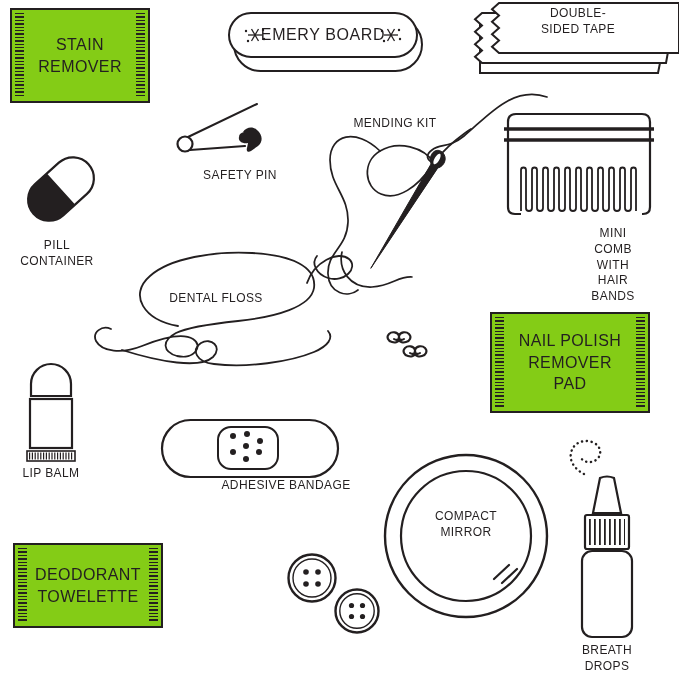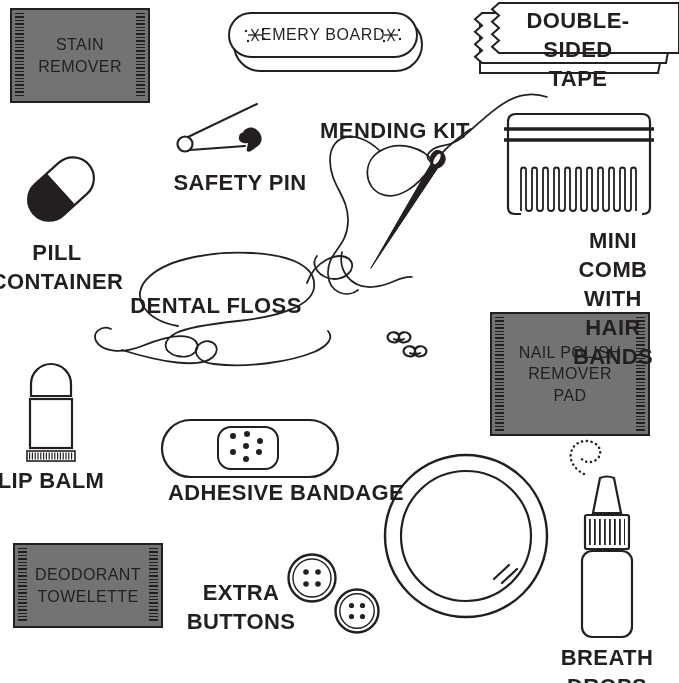--- a/index.html
+++ b/index.html
@@ -1,24 +1,24 @@
 <!DOCTYPE html>
 <html><head>
 <meta charset="utf-8">
 <style>
   html,body{margin:0;padding:0;background:#ffffff;}
   body{width:679px;height:683px;position:relative;overflow:hidden;
        font-family:"Liberation Sans",sans-serif;color:#231f20;}
   .stage{position:absolute;inset:0;width:679px;height:683px;}
   .stage-svg{position:absolute;left:0;top:0;}
   .label{position:absolute;transform:translateX(-50%);text-align:center;
-         white-space:pre-line;font-size:22px;line-height:1.32;
-         letter-spacing:0.4px;color:#231f20;font-weight:bold;}
+         white-space:pre-line;font-size:12px;line-height:1.32;
+         letter-spacing:0.4px;color:#231f20;}
   .packet{position:absolute;border:2.5px solid #231f20;box-sizing:border-box;
-          display:flex;align-items:center;justify-content:center;background:#737373;}
+          display:flex;align-items:center;justify-content:center;background:#84cc16;}
   .ptext{font-size:16px;line-height:1.35;letter-spacing:0.4px;text-align:center;
          white-space:pre-line;color:#231f20;position:relative;z-index:2;}
   .serr{position:absolute;top:3px;bottom:3px;width:9px;
         background:repeating-linear-gradient(to bottom,#231f20 0 1.3px,transparent 1.3px 3.4px);}
   .serr.left{left:3px}.serr.right{right:3px}
   .emery-back{position:absolute;left:233px;top:17px;width:190px;height:55px;
               border:2.5px solid #231f20;border-radius:29px;box-sizing:border-box;}
   .emery-front{position:absolute;left:228px;top:12px;width:190px;height:46px;
                border:2.5px solid #231f20;border-radius:29px;box-sizing:border-box;
                background:#fff;display:flex;align-items:center;justify-content:center;}
@@ -133,21 +133,21 @@
     </g>
   </svg>
 
   <div class="packet" style="left:10px;top:8px;width:140px;height:95px;">
     <div class="serr left"></div>
     <div class="serr right"></div>
     <div class="ptext">STAIN
 REMOVER</div>
   </div>
 
-  <div class="packet" style="left:490px;top:312px;width:160px;height:124px;">
+  <div class="packet" style="left:490px;top:312px;width:160px;height:101px;">
     <div class="serr left"></div>
     <div class="serr right"></div>
     <div class="ptext">NAIL POLISH
 REMOVER
 PAD</div>
   </div>
 
   <div class="packet" style="left:13px;top:543px;width:150px;height:85px;">
     <div class="serr left"></div>
     <div class="serr right"></div>
@@ -190,18 +190,18 @@
 SIDED TAPE</div>
   <div class="label" style="left:216px;top:168px;margin-left:24px;">SAFETY PIN</div>
   <div class="label" style="left:395px;top:116px;">MENDING KIT</div>
   <div class="label" style="left:581px;top:226px;margin-left:32px;">MINI COMB
 WITH HAIR BANDS</div>
   <div class="label" style="left:57px;top:238px;">PILL
 CONTAINER</div>
   <div class="label" style="left:216px;top:291px;">DENTAL FLOSS</div>
   <div class="label" style="left:51px;top:466px;">LIP BALM</div>
   <div class="label" style="left:250px;top:478px;margin-left:36px;">ADHESIVE BANDAGE</div>
-  <div class="label" style="left:241px;top:578px;">EXTRA
-BUTTONS</div>
+  <div class="label" style="left:466px;top:509px;">COMPACT
+MIRROR</div>
   <div class="label" style="left:607px;top:643px;">BREATH
 DROPS</div>
 
 </div>
 
 </body></html>

